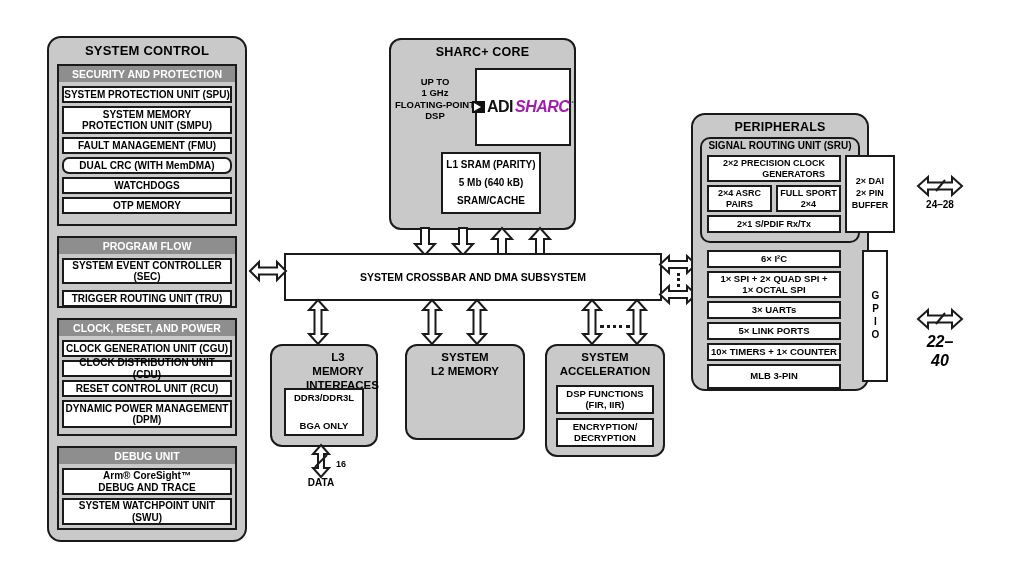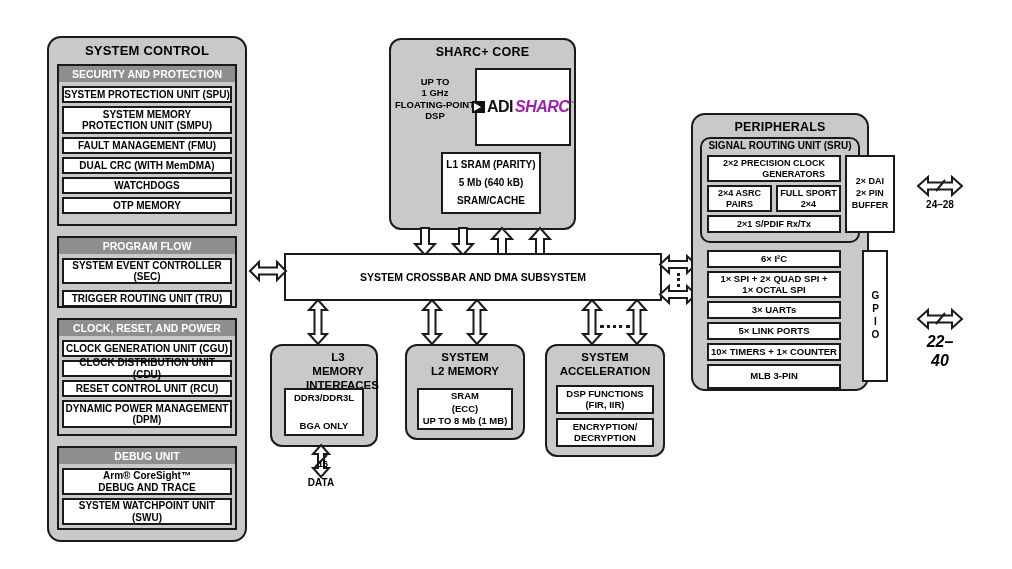--- a/index.html
+++ b/index.html
@@ -44,21 +44,21 @@
   <div class="abs grpouter" style="left:47px;top:36px;width:200px;height:506px;">
   </div>
   <div class="abs grptitle" style="left:47px;top:43px;width:200px;font-size:13px;">SYSTEM CONTROL</div>
 
   <div class="abs section" style="left:57px;top:64px;width:180px;height:162px;"></div>
   <div class="abs sechdr" style="left:59px;top:66px;width:176px;height:16px;font-size:10.5px;">SECURITY AND PROTECTION</div>
   <div class="abs cell" style="left:62px;top:86px;width:170px;height:17px;font-size:10px;white-space:pre-line;">SYSTEM PROTECTION UNIT (SPU)</div>
   <div class="abs cell" style="left:62px;top:106px;width:170px;height:28px;font-size:10px;white-space:pre-line;">SYSTEM MEMORY
 PROTECTION UNIT (SMPU)</div>
   <div class="abs cell" style="left:62px;top:137px;width:170px;height:17px;font-size:10px;white-space:pre-line;">FAULT MANAGEMENT (FMU)</div>
-  <div class="abs cell" style="left:62px;top:157px;width:170px;height:17px;font-size:10px;white-space:pre-line;">DUAL CRC (WITH MemDMA)</div>
+  <div class="abs cell" style="left:62px;top:157px;width:170px;height:17px;font-size:10px;white-space:pre-line;border-radius:7px;">DUAL CRC (WITH MemDMA)</div>
   <div class="abs cell" style="left:62px;top:177px;width:170px;height:17px;font-size:10px;white-space:pre-line;">WATCHDOGS</div>
   <div class="abs cell" style="left:62px;top:197px;width:170px;height:17px;font-size:10px;white-space:pre-line;">OTP MEMORY</div>
 
   <div class="abs section" style="left:57px;top:236px;width:180px;height:72px;"></div>
   <div class="abs sechdr" style="left:59px;top:238px;width:176px;height:16px;font-size:10.5px;">PROGRAM FLOW</div>
   <div class="abs cell" style="left:62px;top:258px;width:170px;height:26px;font-size:10px;white-space:pre-line;">SYSTEM EVENT CONTROLLER
 (SEC)</div>
   <div class="abs cell" style="left:62px;top:290px;width:170px;height:17px;font-size:10px;white-space:pre-line;">TRIGGER ROUTING UNIT (TRU)</div>
 
   <div class="abs section" style="left:57px;top:318px;width:180px;height:118px;"></div>
@@ -148,29 +148,26 @@
   <div class="abs plain" style="left:270px;top:351px;width:100px;font-size:11.5px;white-space:pre-line;padding-left:36px;">L3 MEMORY
 INTERFACES</div>
   <div class="abs cell" style="left:284px;top:388px;width:80px;height:48px;font-size:9.5px;white-space:pre-line;line-height:1.5;">DDR3/DDR3L
 
 BGA ONLY</div>
 
   <svg class="abs" style="left:308px;top:445px;width:26px;height:32px;" viewBox="0 0 26 32">
     <path d="M13,0 L21,9 L16,9 L16,23 L21,23 L13,32 L5,23 L10,23 L10,9 L5,9 Z" fill="#fff" stroke="#1a1a1a" stroke-width="2"></path>
     <line x1="7" y1="22" x2="19" y2="10" stroke="#1a1a1a" stroke-width="2"></line>
   </svg>
-  <div class="abs plain" style="left:318px;top:459px;width:18px;font-size:9px;text-align:left;">16</div>
+  <div class="abs plain" style="left:336px;top:459px;width:18px;font-size:9px;text-align:left;">16</div>
   <div class="abs plain" style="left:291px;top:477px;width:60px;font-size:10px;">DATA</div>
 
   <div class="abs sq" style="left:405px;top:344px;width:120px;height:96px;"></div>
   <div class="abs plain" style="left:405px;top:351px;width:120px;font-size:11.5px;white-space:pre-line;">SYSTEM
 L2 MEMORY</div>
-  <div class="abs cell" style="left:417px;top:388px;width:96px;height:42px;font-size:9.5px;white-space:pre-line;line-height:1.35;">SRAM
-(ECC)
-UP TO 8 Mb (1 MB)</div>
 
   <div class="abs sq" style="left:545px;top:344px;width:120px;height:113px;"></div>
   <div class="abs plain" style="left:545px;top:351px;width:120px;font-size:11.5px;white-space:pre-line;">SYSTEM
 ACCELERATION</div>
   <div class="abs cell" style="left:556px;top:385px;width:98px;height:29px;font-size:9.5px;white-space:pre-line;">DSP FUNCTIONS
 (FIR, IIR)</div>
   <div class="abs cell" style="left:556px;top:418px;width:98px;height:29px;font-size:9.5px;white-space:pre-line;">ENCRYPTION/
 DECRYPTION</div>
 
   <div class="abs grpouter" style="left:691px;top:113px;width:178px;height:278px;"></div>

